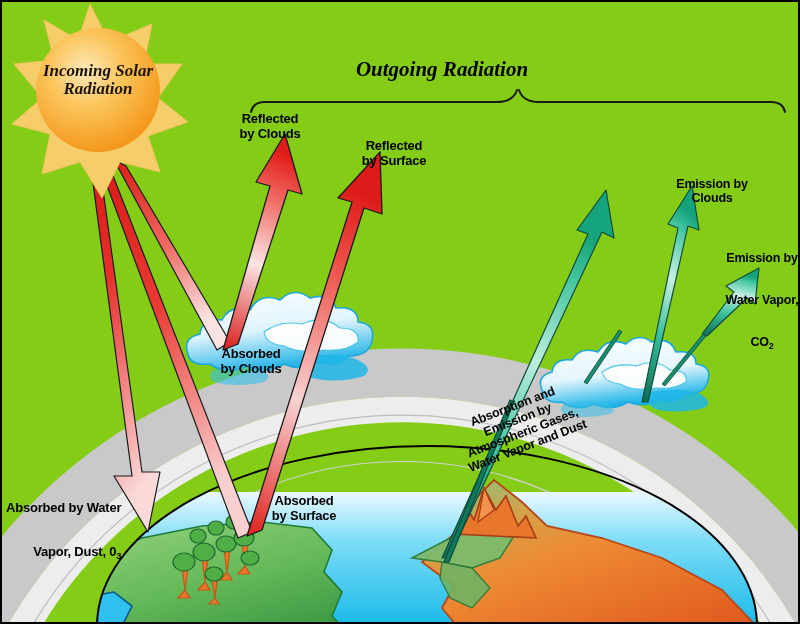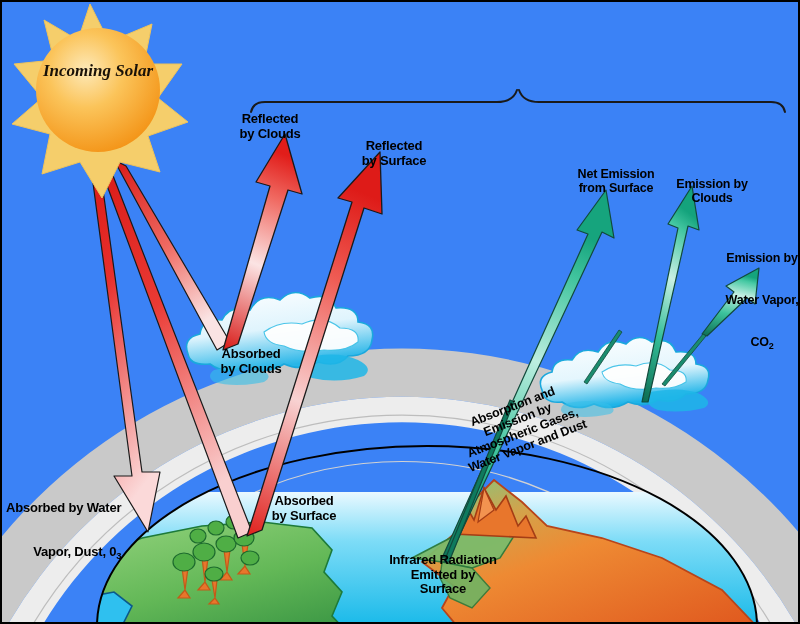--- a/index.html
+++ b/index.html
@@ -1,19 +1,19 @@
 <!DOCTYPE html>
 <html><head>
 <meta charset="utf-8">
 <style>
   html,body{margin:0;padding:0;background:#ffffff;}
   body{font-family:"Liberation Sans",sans-serif;}
   #stage{
     position:relative;width:800px;height:624px;overflow:hidden;
-    background:#3b82f6;border:2px solid #000;box-sizing:border-box;
+    background:#84cc16;border:2px solid #000;box-sizing:border-box;
   }
   #stage svg{position:absolute;left:0;top:0;width:800px;height:624px;}
   .lbl{
     position:absolute;font-family:"Liberation Sans",sans-serif;
     font-weight:bold;color:#000;line-height:1.12;
     white-space:pre;letter-spacing:-0.2px;
   }
   .lbl.c{text-align:center;}
   .lbl.l{text-align:left;}
   .title-out{
@@ -278,43 +278,43 @@
                L 186 120 L 146 134 L 158 170 L 118 160 L 100 196
                L 78 160 L 40 172 L 48 132 L 10 122 L 40 96
                L 12 62 L 52 58 L 42 18 L 76 38 Z" fill="#f5ce6b" stroke="#eec35b" stroke-width="1"></path>
       <circle cx="96" cy="88" r="62" fill="url(#sunGrad)"></circle>
     </g>
 
   </svg>
 
   <div class="sun-text" style="left:14px;top:60px;width:164px;font-size:17px;">
     <div>Incoming Solar</div>
+    <div>Radiation</div>
   </div>
 
+  <div class="title-out" style="left:440px;top:55px;font-size:21px;transform:translateX(-50%);">Outgoing Radiation</div>
 
   <div class="lbl c" style="left:268px;top:110px;font-size:13px;transform:translateX(-50%);">Reflected<br>by Clouds</div>
 
   <div class="lbl c" style="left:392px;top:137px;font-size:13px;transform:translateX(-50%);">Reflected<br>by Surface</div>
 
-  <div class="lbl c" style="left:614px;top:165px;font-size:12.5px;transform:translateX(-50%);">Net Emission<br>from Surface</div>
 
   <div class="lbl c" style="left:710px;top:175px;font-size:12.5px;transform:translateX(-50%);">Emission by<br>Clouds</div>
 
   <div class="lbl c" style="left:760px;top:221px;font-size:12.5px;transform:translateX(-50%);">
     <div>Emission by</div>
     <div>Water Vapor,</div>
     <div><span>CO</span><sub>2</sub></div>
   </div>
 
   <div class="lbl c" style="left:249px;top:345px;font-size:13px;transform:translateX(-50%);">Absorbed<br>by Clouds</div>
 
   <div class="lbl l" style="left:4px;top:470px;font-size:13px;">
     <div>Absorbed by Water</div>
     <div style="text-align:right;"><span>Vapor, Dust, 0</span><sub>3</sub></div>
   </div>
 
   <div class="lbl c" style="left:302px;top:492px;font-size:13px;transform:translateX(-50%);">Absorbed<br>by Surface</div>
 
   <div class="lbl c" style="left:508px;top:398px;font-size:12.5px;transform:translate(-50%,0) rotate(-21deg);transform-origin:50% 0;">Absorption and<br>Emission by<br>Atmospheric Gases,<br>Water Vapor and Dust</div>
 
-  <div class="lbl c" style="left:441px;top:551px;font-size:13px;transform:translateX(-50%);">Infrared Radiation<br>Emitted by<br>Surface</div>
 
 </div>
 
 </body></html>

